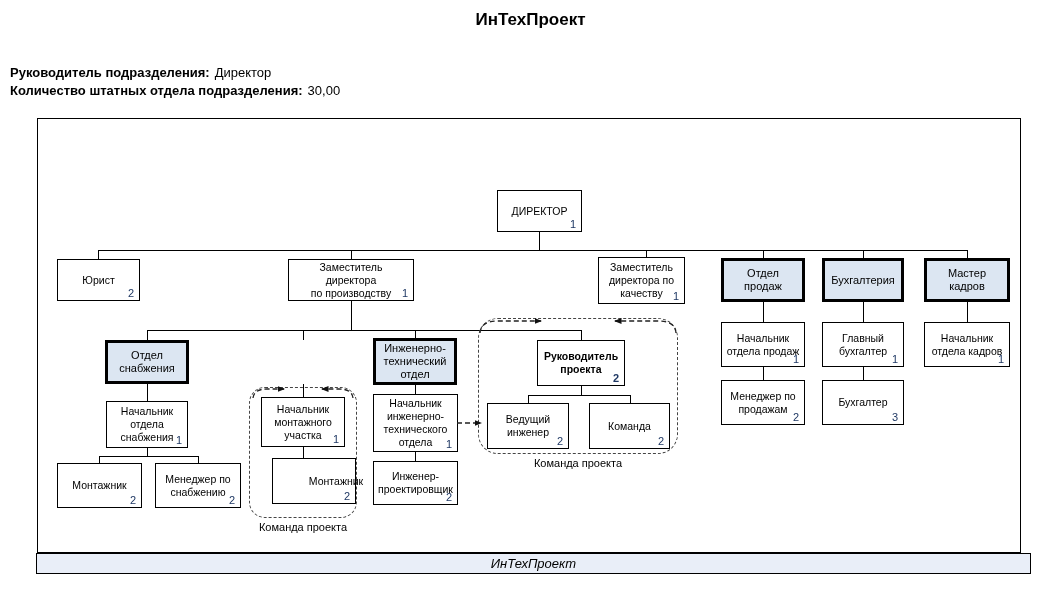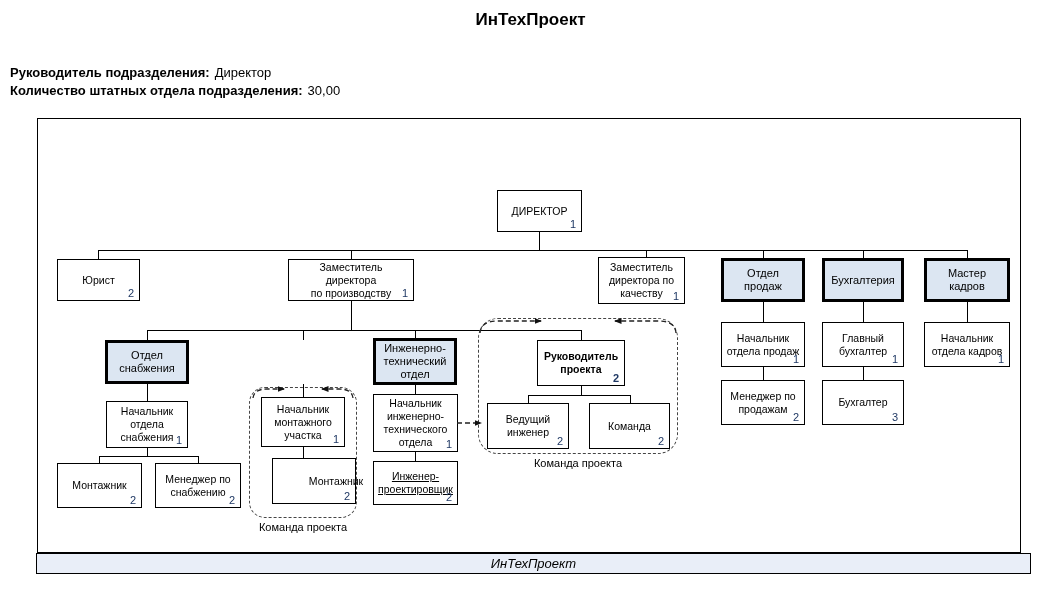--- a/index.html
+++ b/index.html
@@ -161,21 +161,21 @@
         <span class="node-count" style="color: rgb(31, 56, 100);">2</span>
       </div>
       <div class="node" style="left: 155px; top: 463px; width: 86px; height: 45px;">
         <div>Менеджер по<br>снабжению</div>
         <span class="node-count" style="color: rgb(31, 56, 100);">2</span>
       </div>
       <div class="node" style="left: 272px; top: 458px; width: 84px; height: 46px; padding-left: 48px;">
         <div>Монтажник</div>
         <span class="node-count" style="color: rgb(31, 56, 100);">2</span>
       </div>
-      <div class="node" style="left: 373px; top: 461px; width: 85px; height: 44px; text-decoration: underline;">
+      <div class="node" style="left: 373px; top: 461px; width: 85px; height: 44px;">
         <div>Инженер-<br>проектировщик</div>
         <span class="node-count" style="color: rgb(31, 56, 100);">2</span>
       </div>
     </div>
 
   <svg class="arrow-layer" width="1061" height="601">
     <defs>
       <marker id="arr" markerWidth="9" markerHeight="8" refX="6.5" refY="3" orient="auto" markerUnits="userSpaceOnUse">
         <path d="M0,0 L7.5,3 L0,6 z" fill="#111"></path>
       </marker>

